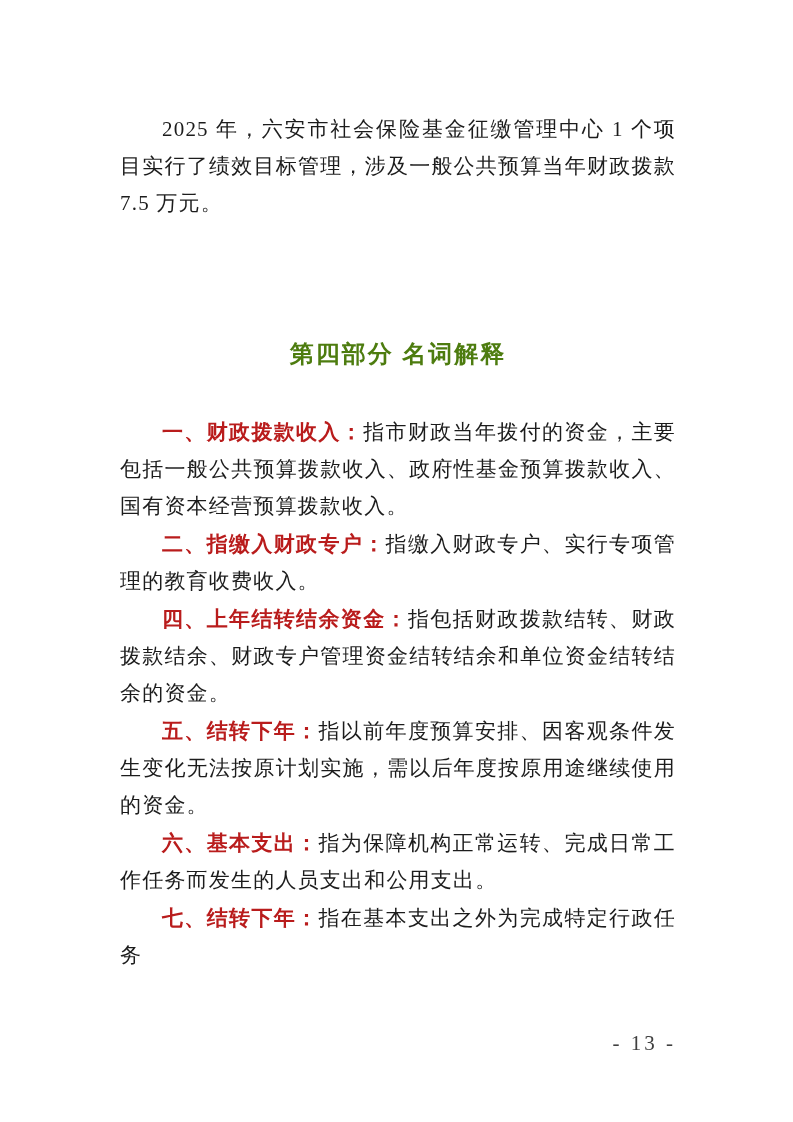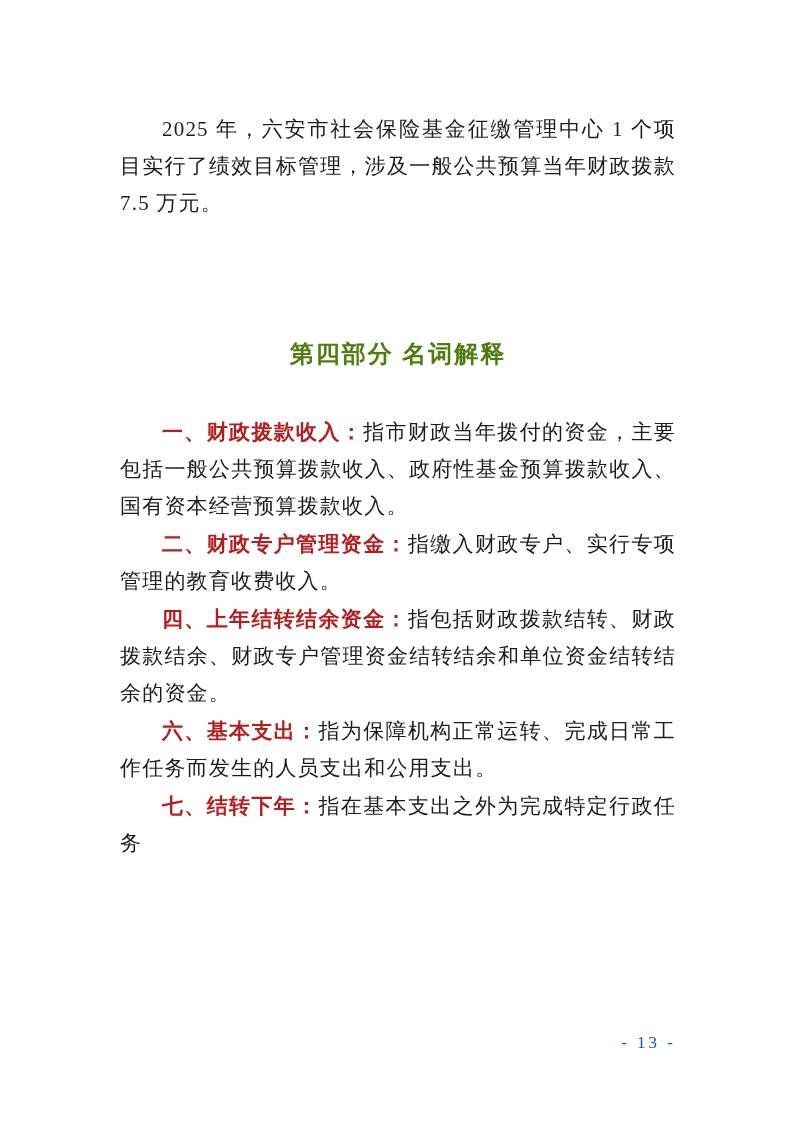--- a/index.html
+++ b/index.html
@@ -45,39 +45,40 @@
   .term {
     font-family: "Liberation Sans", "DejaVu Sans", sans-serif;
     font-weight: 700;
     color: #b91c1c;
   }
   .desc { color: #1c1c1c; }
   .footer {
     position: absolute;
     top: 1012px;
     right: 117px;
-    font-size: 17px;
+    font-size: 21px;
     line-height: 30px;
     letter-spacing: 3px;
-    color: #1d4ed8;
+    color: #404040;
   }
 </style>
 </head>
 <body>
 
 <div class="page">
 
   <p class="intro">2025 年，六安市社会保险基金征缴管理中心 1 个项目实行了绩效目标管理，涉及一般公共预算当年财政拨款 7.5 万元。</p>
 
   <h2 class="heading">第四部分 名词解释</h2>
 
   <div class="definitions">
       <p class="def"><span class="term">一、财政拨款收入：</span><span class="desc">指市财政当年拨付的资金，主要包括一般公共预算拨款收入、政府性基金预算拨款收入、国有资本经营预算拨款收入。</span></p>
-      <p class="def"><span class="term">二、财政专户管理资金：</span><span class="desc">指缴入财政专户、实行专项管理的教育收费收入。</span></p>
+      <p class="def"><span class="term">二、指缴入财政专户：</span><span class="desc">指缴入财政专户、实行专项管理的教育收费收入。</span></p>
       <p class="def"><span class="term">四、上年结转结余资金：</span><span class="desc">指包括财政拨款结转、财政拨款结余、财政专户管理资金结转结余和单位资金结转结余的资金。</span></p>
+      <p class="def"><span class="term">五、结转下年：</span><span class="desc">指以前年度预算安排、因客观条件发生变化无法按原计划实施，需以后年度按原用途继续使用的资金。</span></p>
       <p class="def"><span class="term">六、基本支出：</span><span class="desc">指为保障机构正常运转、完成日常工作任务而发生的人员支出和公用支出。</span></p>
       <p class="def"><span class="term">七、结转下年：</span><span class="desc">指在基本支出之外为完成特定行政任务</span></p>
     </div>
 
   <div class="footer">
     <span>- 13 -</span>
   </div>
 
 </div>
 

